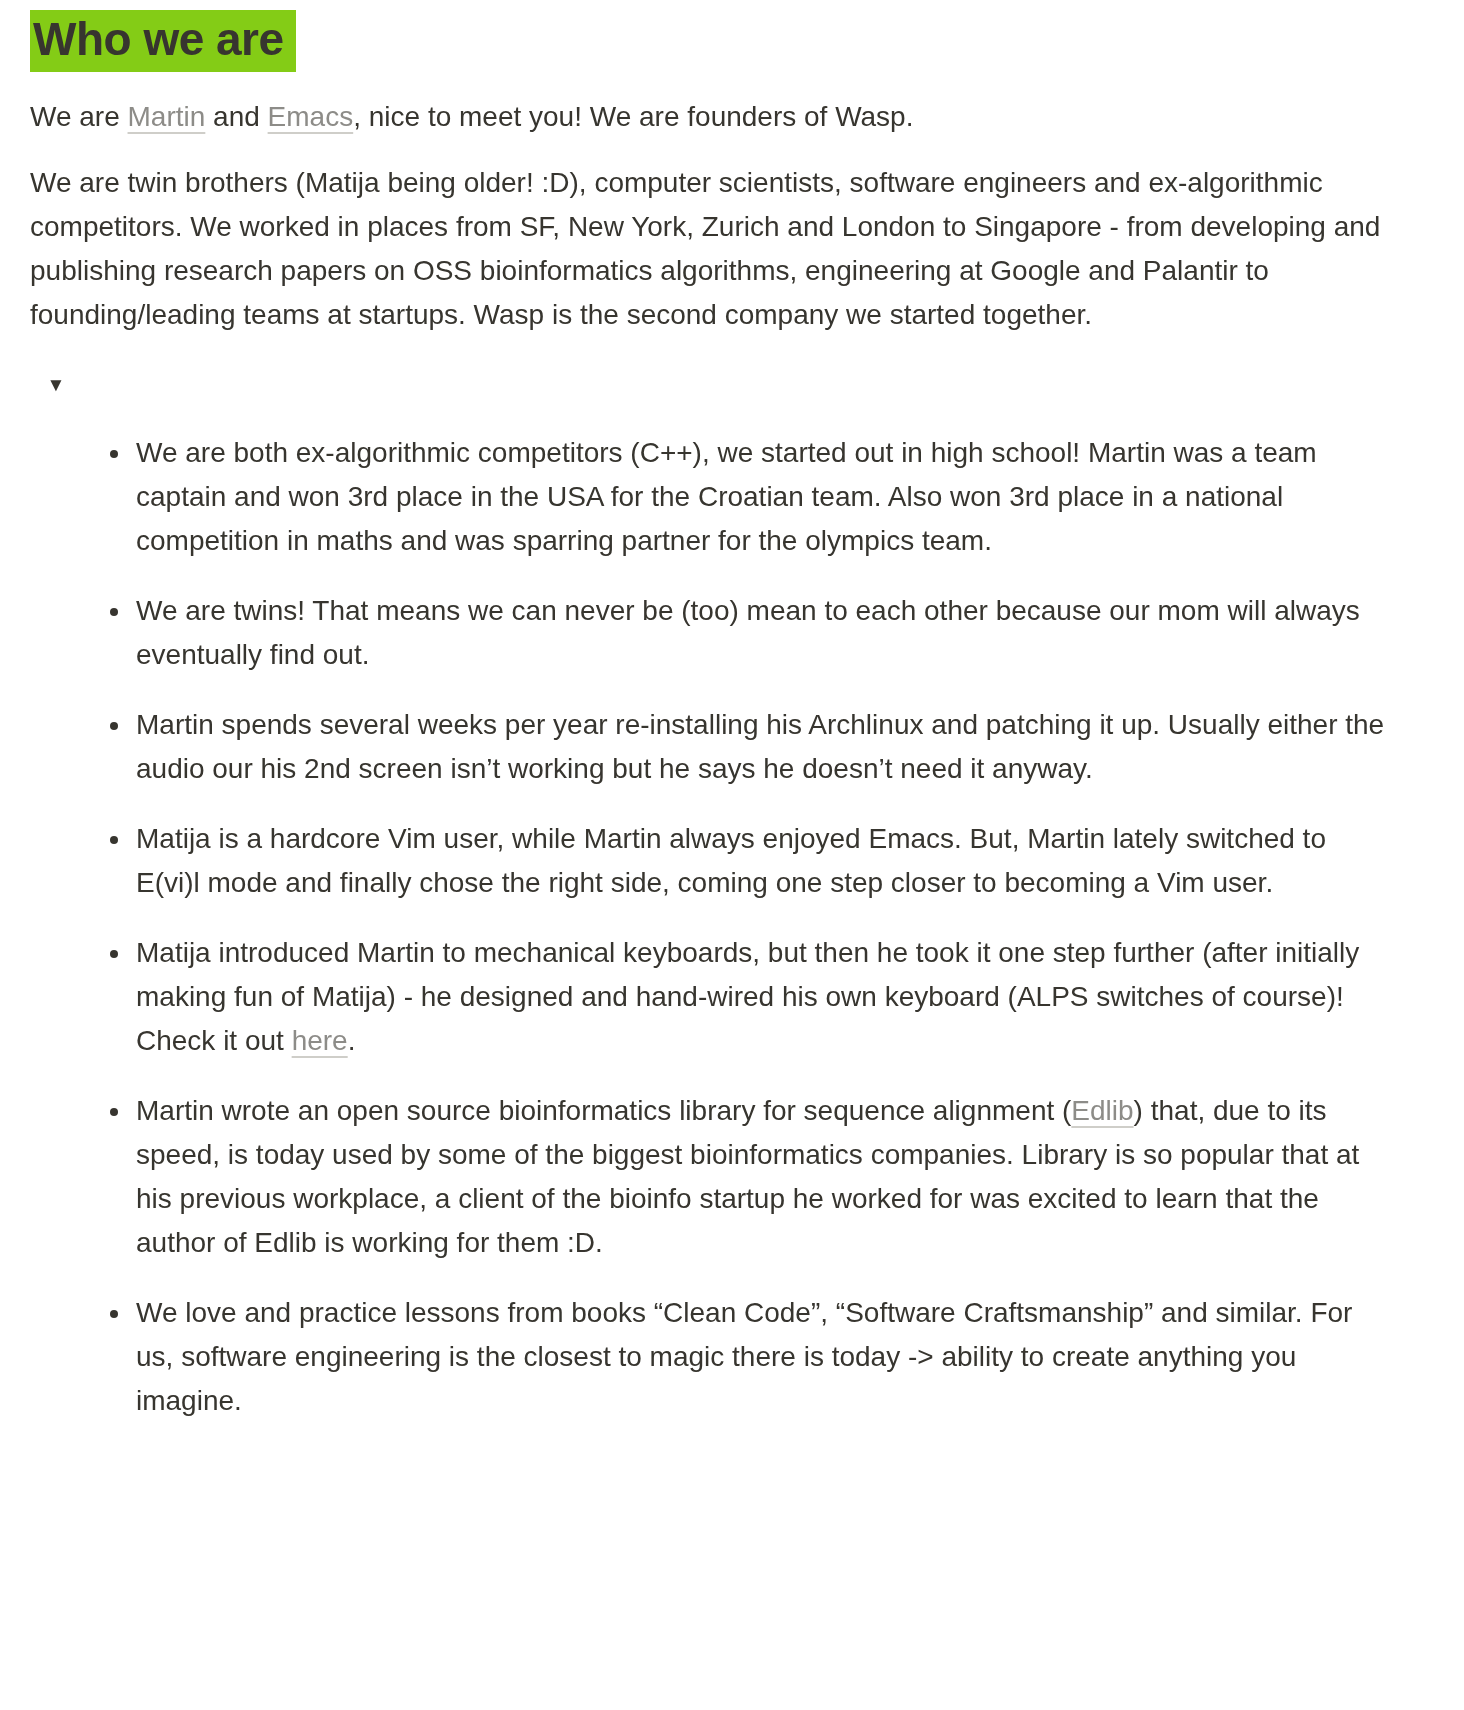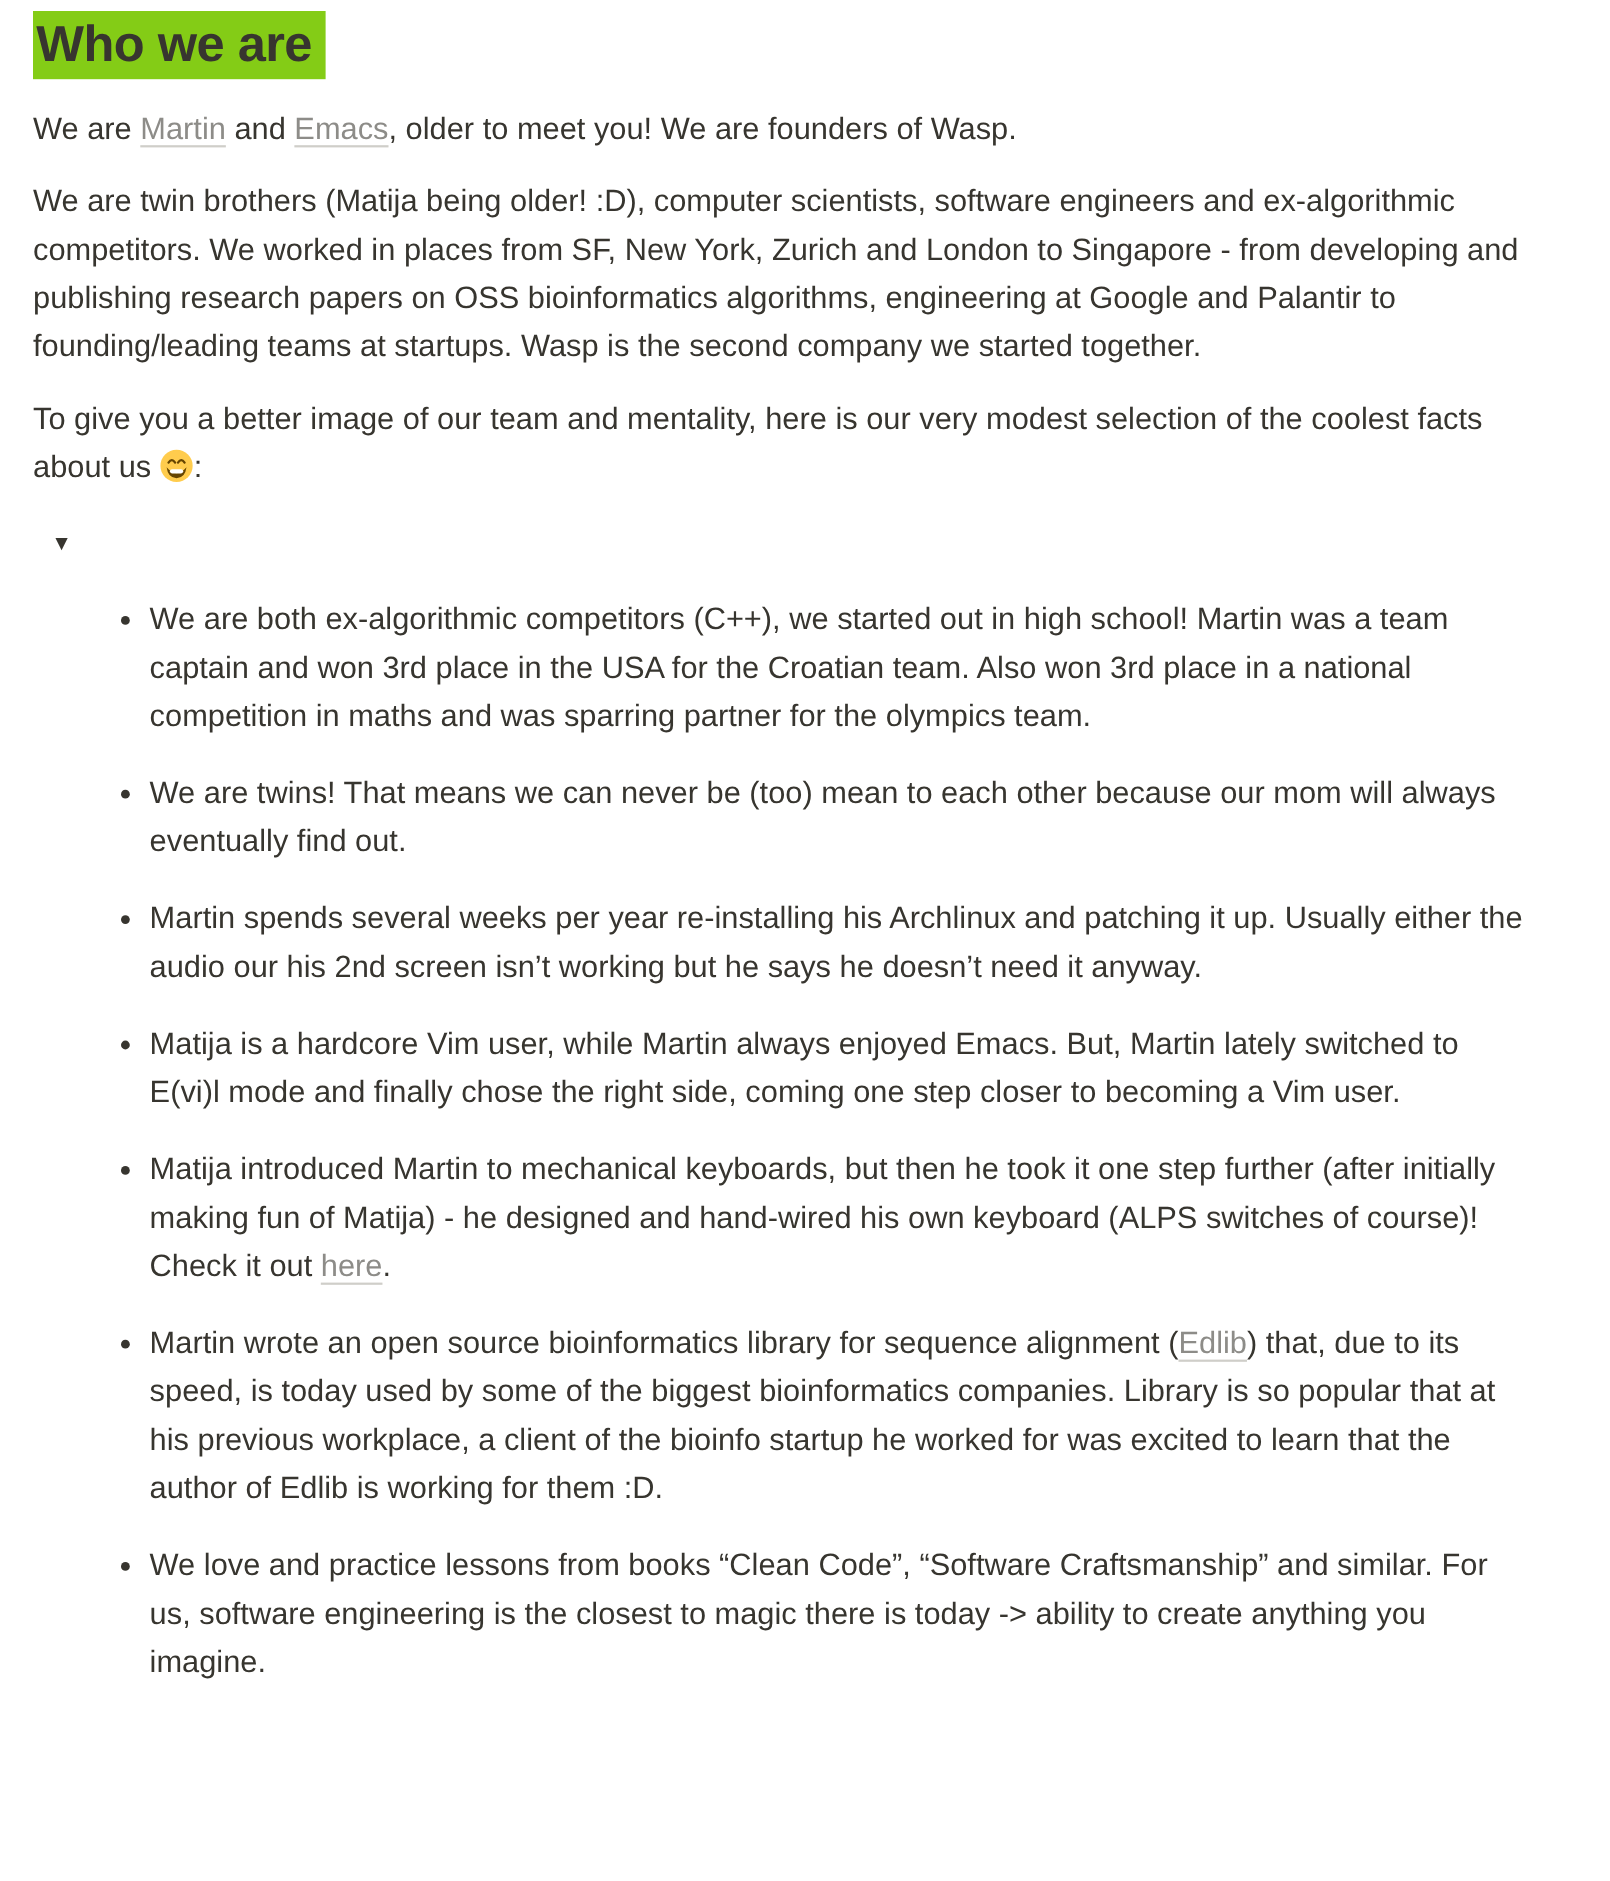--- a/index.html
+++ b/index.html
@@ -71,31 +71,24 @@
   ul.facts li { margin-bottom: 26px; padding-left: 3px; }
   ul.facts li::marker { color: #37352F; }
 </style>
 </head>
 <body>
 
 <div class="content">
 
   <h1 class="doc-heading"><span class="highlight">Who we are</span></h1>
 
-  <p class="para"><span>We are </span><a class="doc-link">Martin</a><span> and </span><a class="doc-link">Emacs</a><span>, older to meet you! We are founders of Wasp.</span></p>
+  <p class="para"><span>We are </span><a class="doc-link">Martin</a><span> and </span><a class="doc-link">Emacs</a><span>, nice to meet you! We are founders of Wasp.</span></p>
 
   <p class="para">We are twin brothers (Matija being older! :D), computer scientists, software engineers and ex-algorithmic competitors. We worked in places from SF, New York, Zurich and London to Singapore - from developing and publishing research papers on OSS bioinformatics algorithms, engineering at Google and Palantir to founding/leading teams at startups. Wasp is the second company we started together.</p>
 
-  <p class="para"><span>To give you a better image of our team and mentality, here is our very modest selection of the coolest facts about us </span><svg class="emoji-icon" viewBox="0 0 36 36" aria-hidden="true">
-        <circle cx="18" cy="18" r="17" fill="#FFCC4D"></circle>
-        <path d="M9.5 14.5 q3.5 -5 7 0" stroke="#664500" fill="none" stroke-width="2.4" stroke-linecap="round"></path>
-        <path d="M19.5 14.5 q3.5 -5 7 0" stroke="#664500" fill="none" stroke-width="2.4" stroke-linecap="round"></path>
-        <path d="M7.5 19.5 q10.5 12.5 21 0 q-1.5 11.5 -10.5 11.5 q-9 0 -10.5 -11.5z" fill="#664500"></path>
-        <rect x="11" y="21.5" width="14" height="4.5" rx="2.2" fill="#ffffff"></rect>
-      </svg><span>:</span></p>
 
   <div class="toggle-row">
     <span class="toggle-triangle">▼</span>
   </div>
 
   <ul class="facts">
     <li><span>We are both ex-algorithmic competitors (C++), we started out in high school! Martin was a team captain and won 3rd place in the USA for the Croatian team. Also won 3rd place in a national competition in maths and was sparring partner for the olympics team.</span></li>
     <li><span>We are twins! That means we can never be (too) mean to each other because our mom will always eventually find out.</span></li>
     <li><span>Martin spends several weeks per year re-installing his Archlinux and patching it up. Usually either the audio our his 2nd screen isn’t working but he says he doesn’t need it anyway.</span></li>
     <li><span>Matija is a hardcore Vim user, while Martin always enjoyed Emacs. But, Martin lately switched to E(vi)l mode and finally chose the right side, coming one step closer to becoming a Vim user.</span></li>

